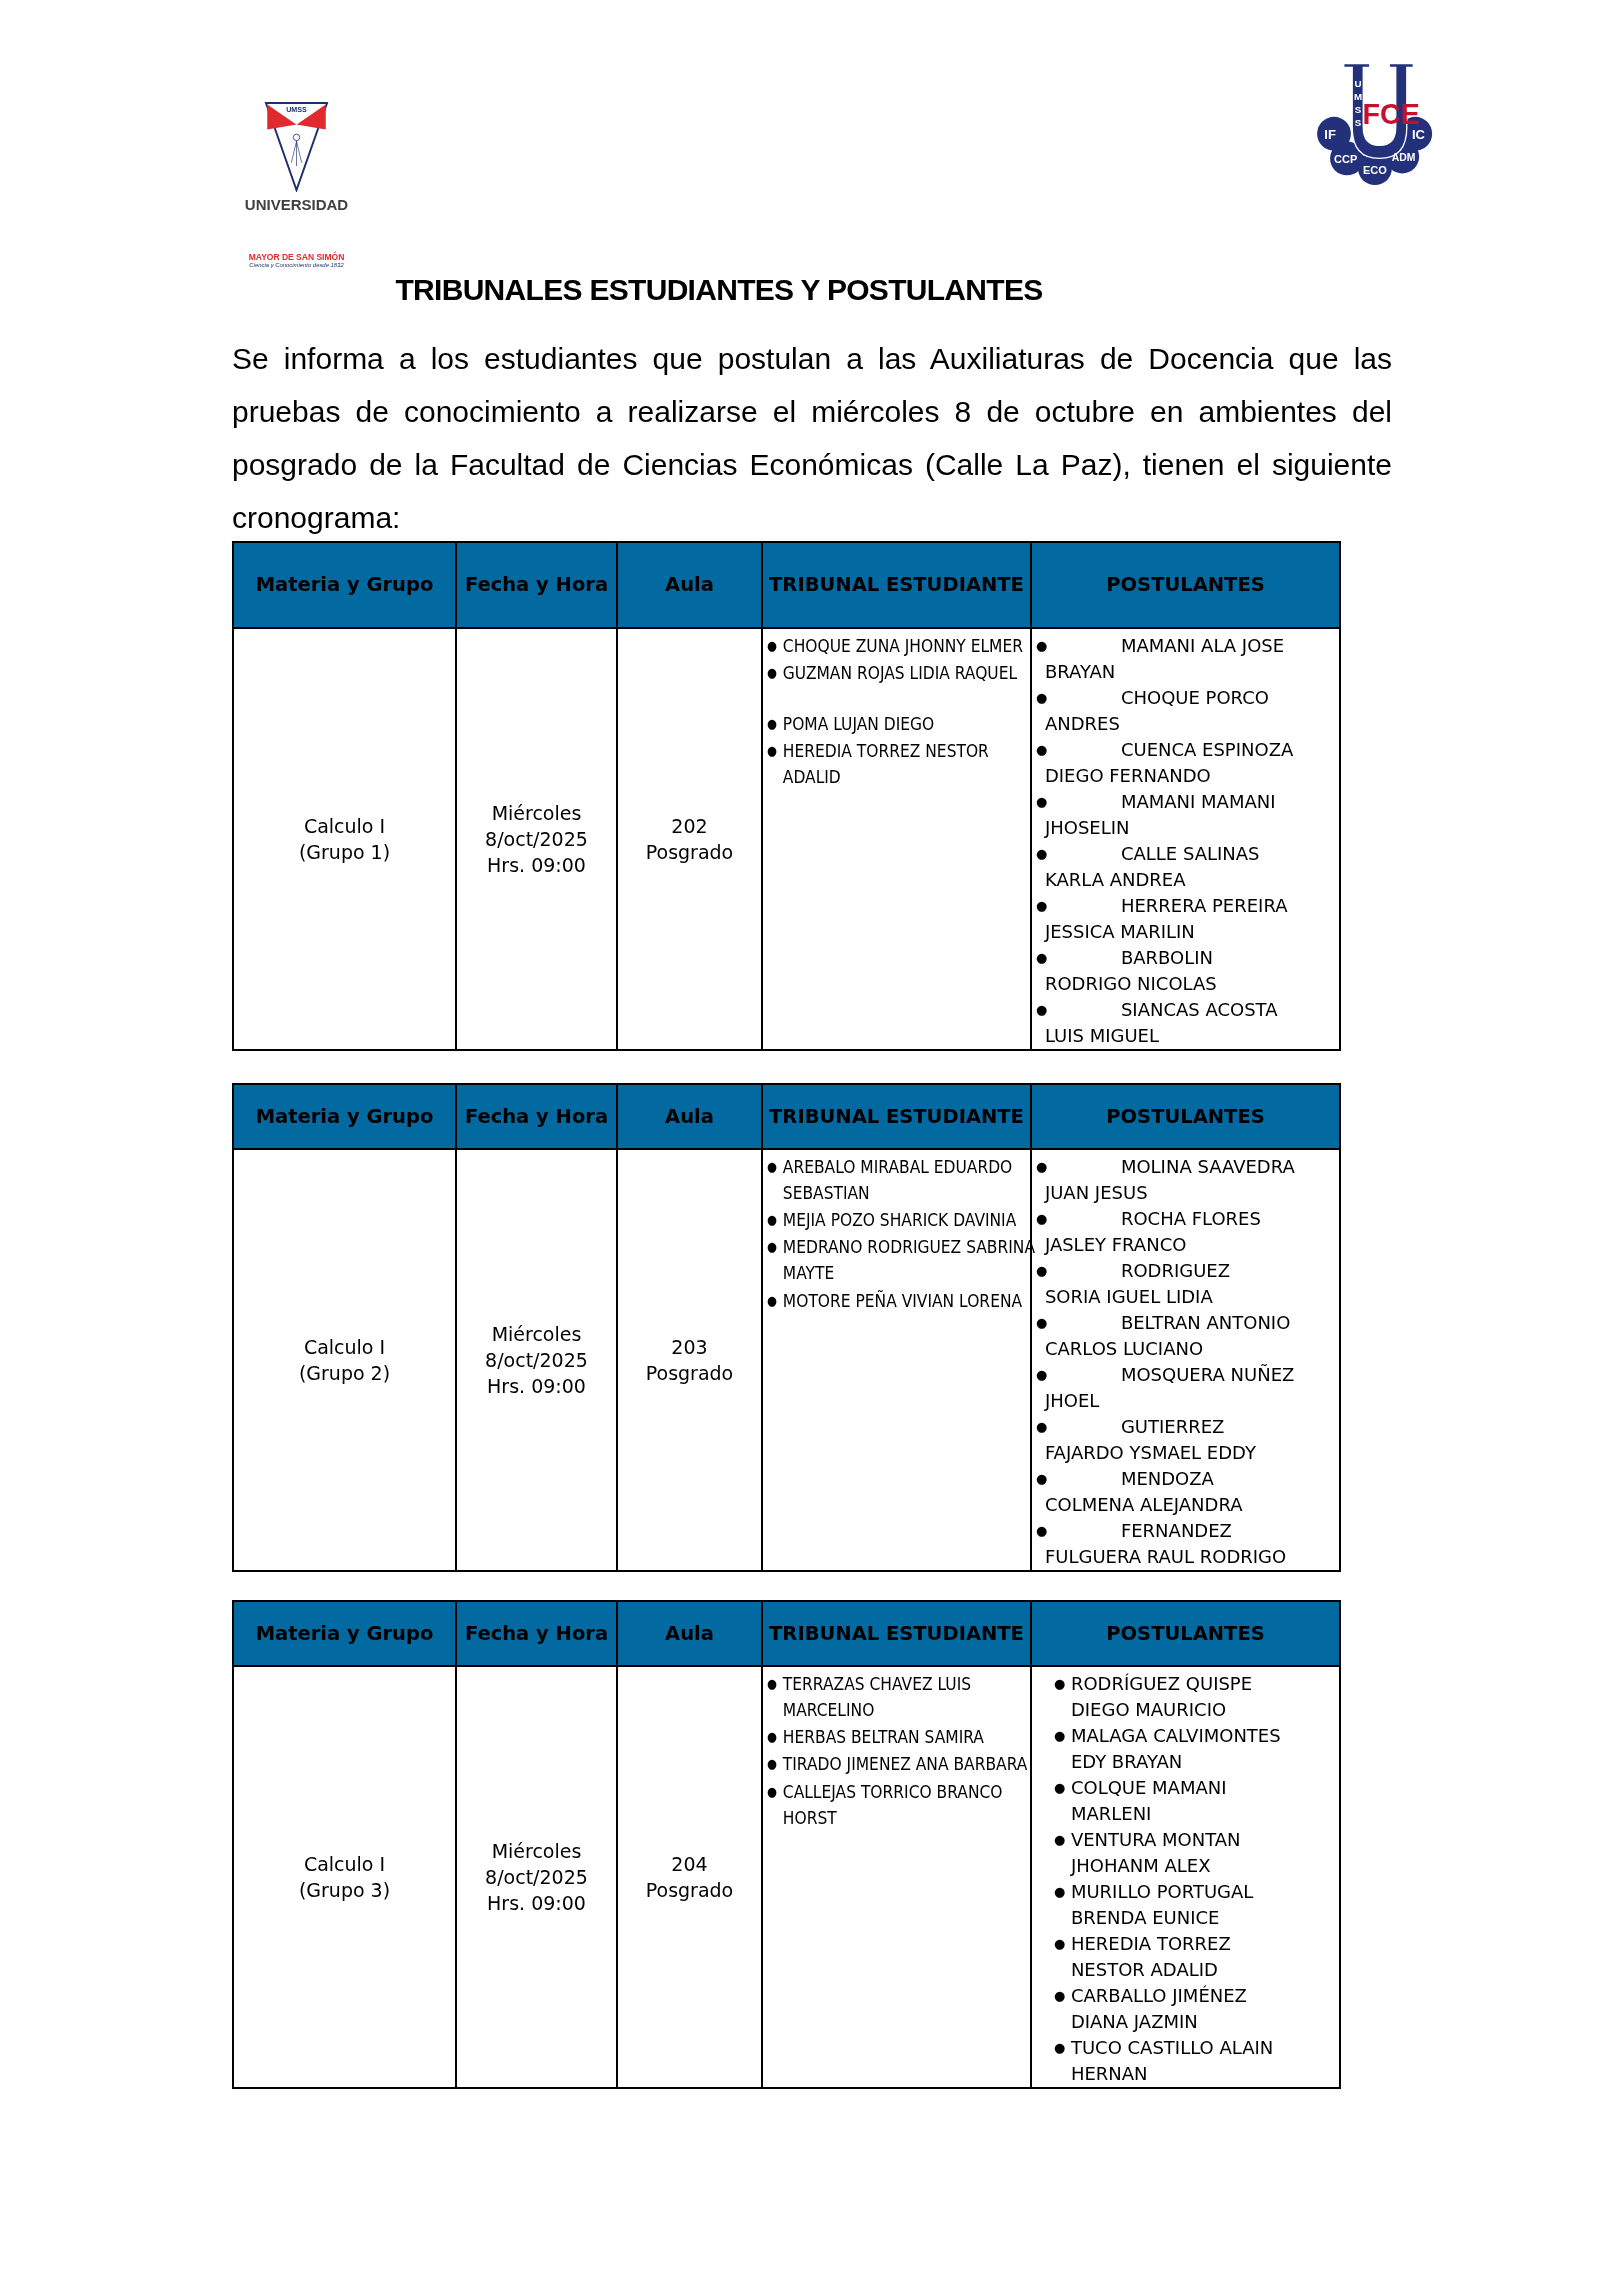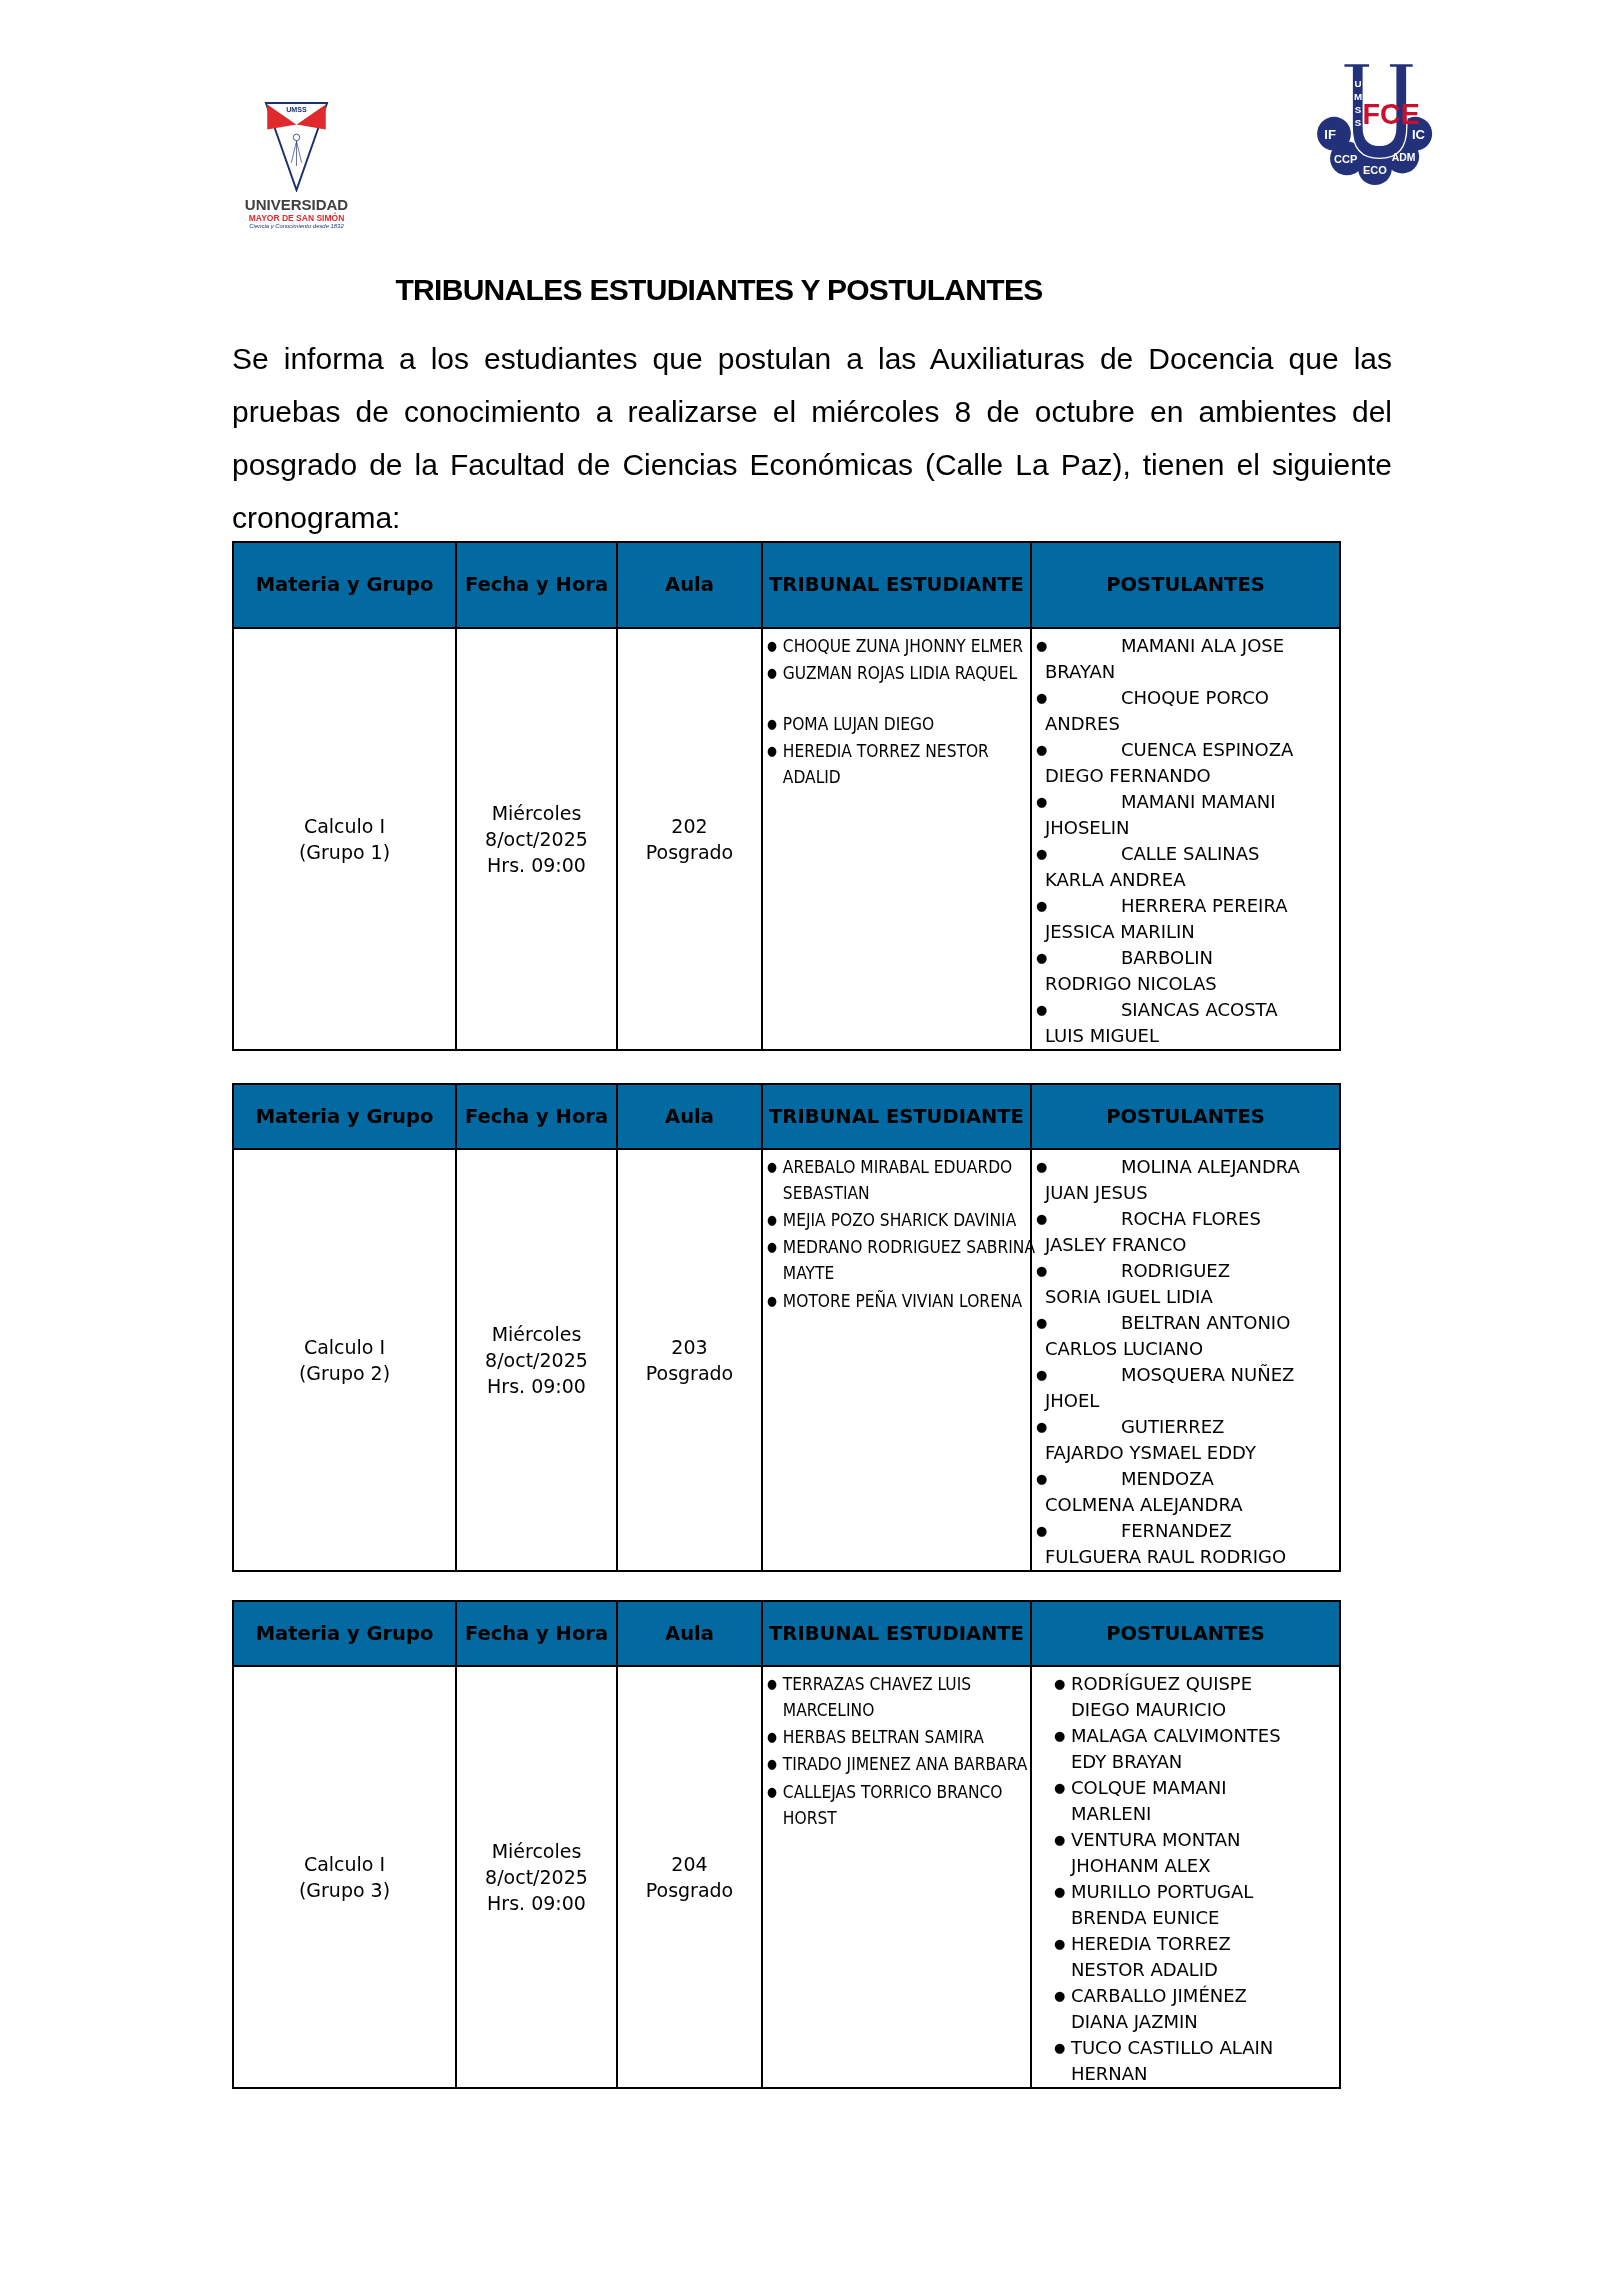--- a/index.html
+++ b/index.html
@@ -1,20 +1,20 @@
 <!DOCTYPE html>
 <html style="font-size:10.4px"><head>
 <meta charset="utf-8">
 <style>
   html, body { margin: 0; padding: 0; background: #ffffff; }
   body { width: 1617px; height: 2284px; position: relative; overflow: hidden; color: #000; }
   .logo-umss { position: absolute; left: 241px; top: 101px; width: 111px; }
   .logo-umss svg { display: block; margin: 0 auto; }
   .umss-name { font-family: "Liberation Sans", sans-serif; font-weight: bold; color: #404040; font-size: 15px; text-align: center; margin-top: 3.9px; letter-spacing: 0px; }
-  .umss-sub { font-family: "Liberation Sans", sans-serif; font-weight: bold; color: #e12a2d; font-size: 8.5px; text-align: center; }
+  .umss-sub { font-family: "Liberation Sans", sans-serif; font-weight: bold; color: #e12a2d; font-size: 8.5px; text-align: center; margin-top: 39px; }
   .umss-motto { font-family: "Liberation Sans", sans-serif; font-style: italic; color: #1c2f6e; font-size: 5.9px; text-align: center; }
   .logo-fce { position: absolute; left: 1308px; top: 62px; width: 130px; height: 124px; }
 
   .title { position: absolute; left: 0; width: 1438px; top: 273px; text-align: center;
            font-family: "Liberation Sans", sans-serif; font-weight: bold; font-size: 30px; letter-spacing: -0.7px; }
   .intro { position: absolute; left: 232px; width: 1160px; top: 332px;
            font-family: "Liberation Sans", sans-serif; font-size: 30px; line-height: 53px; text-align: justify; }
 
   table.sched { position: absolute; left: 232px; width: 1107px; border-collapse: collapse;
                 font-family: "DejaVu Sans", sans-serif; table-layout: fixed; }
@@ -166,21 +166,21 @@
     <td class="list">
       <ul class="trib">
         <li>AREBALO MIRABAL EDUARDO SEBASTIAN</li>
         <li>MEJIA POZO SHARICK DAVINIA</li>
         <li>MEDRANO RODRIGUEZ SABRINA MAYTE</li>
         <li>MOTORE PEÑA VIVIAN LORENA</li>
       </ul>
     </td>
     <td class="list">
       <ul class="post">
-        <li><span class="bul">●</span><span>MOLINA ALEJANDRA</span><br><span>JUAN JESUS</span></li>
+        <li><span class="bul">●</span><span>MOLINA SAAVEDRA</span><br><span>JUAN JESUS</span></li>
         <li><span class="bul">●</span><span>ROCHA FLORES</span><br><span>JASLEY FRANCO</span></li>
         <li><span class="bul">●</span><span>RODRIGUEZ</span><br><span>SORIA IGUEL LIDIA</span></li>
         <li><span class="bul">●</span><span>BELTRAN ANTONIO</span><br><span>CARLOS LUCIANO</span></li>
         <li><span class="bul">●</span><span>MOSQUERA NUÑEZ</span><br><span>JHOEL</span></li>
         <li><span class="bul">●</span><span>GUTIERREZ</span><br><span>FAJARDO YSMAEL EDDY</span></li>
         <li><span class="bul">●</span><span>MENDOZA</span><br><span>COLMENA ALEJANDRA</span></li>
         <li><span class="bul">●</span><span>FERNANDEZ</span><br><span>FULGUERA RAUL RODRIGO</span></li>
       </ul>
     </td>
   </tr>

